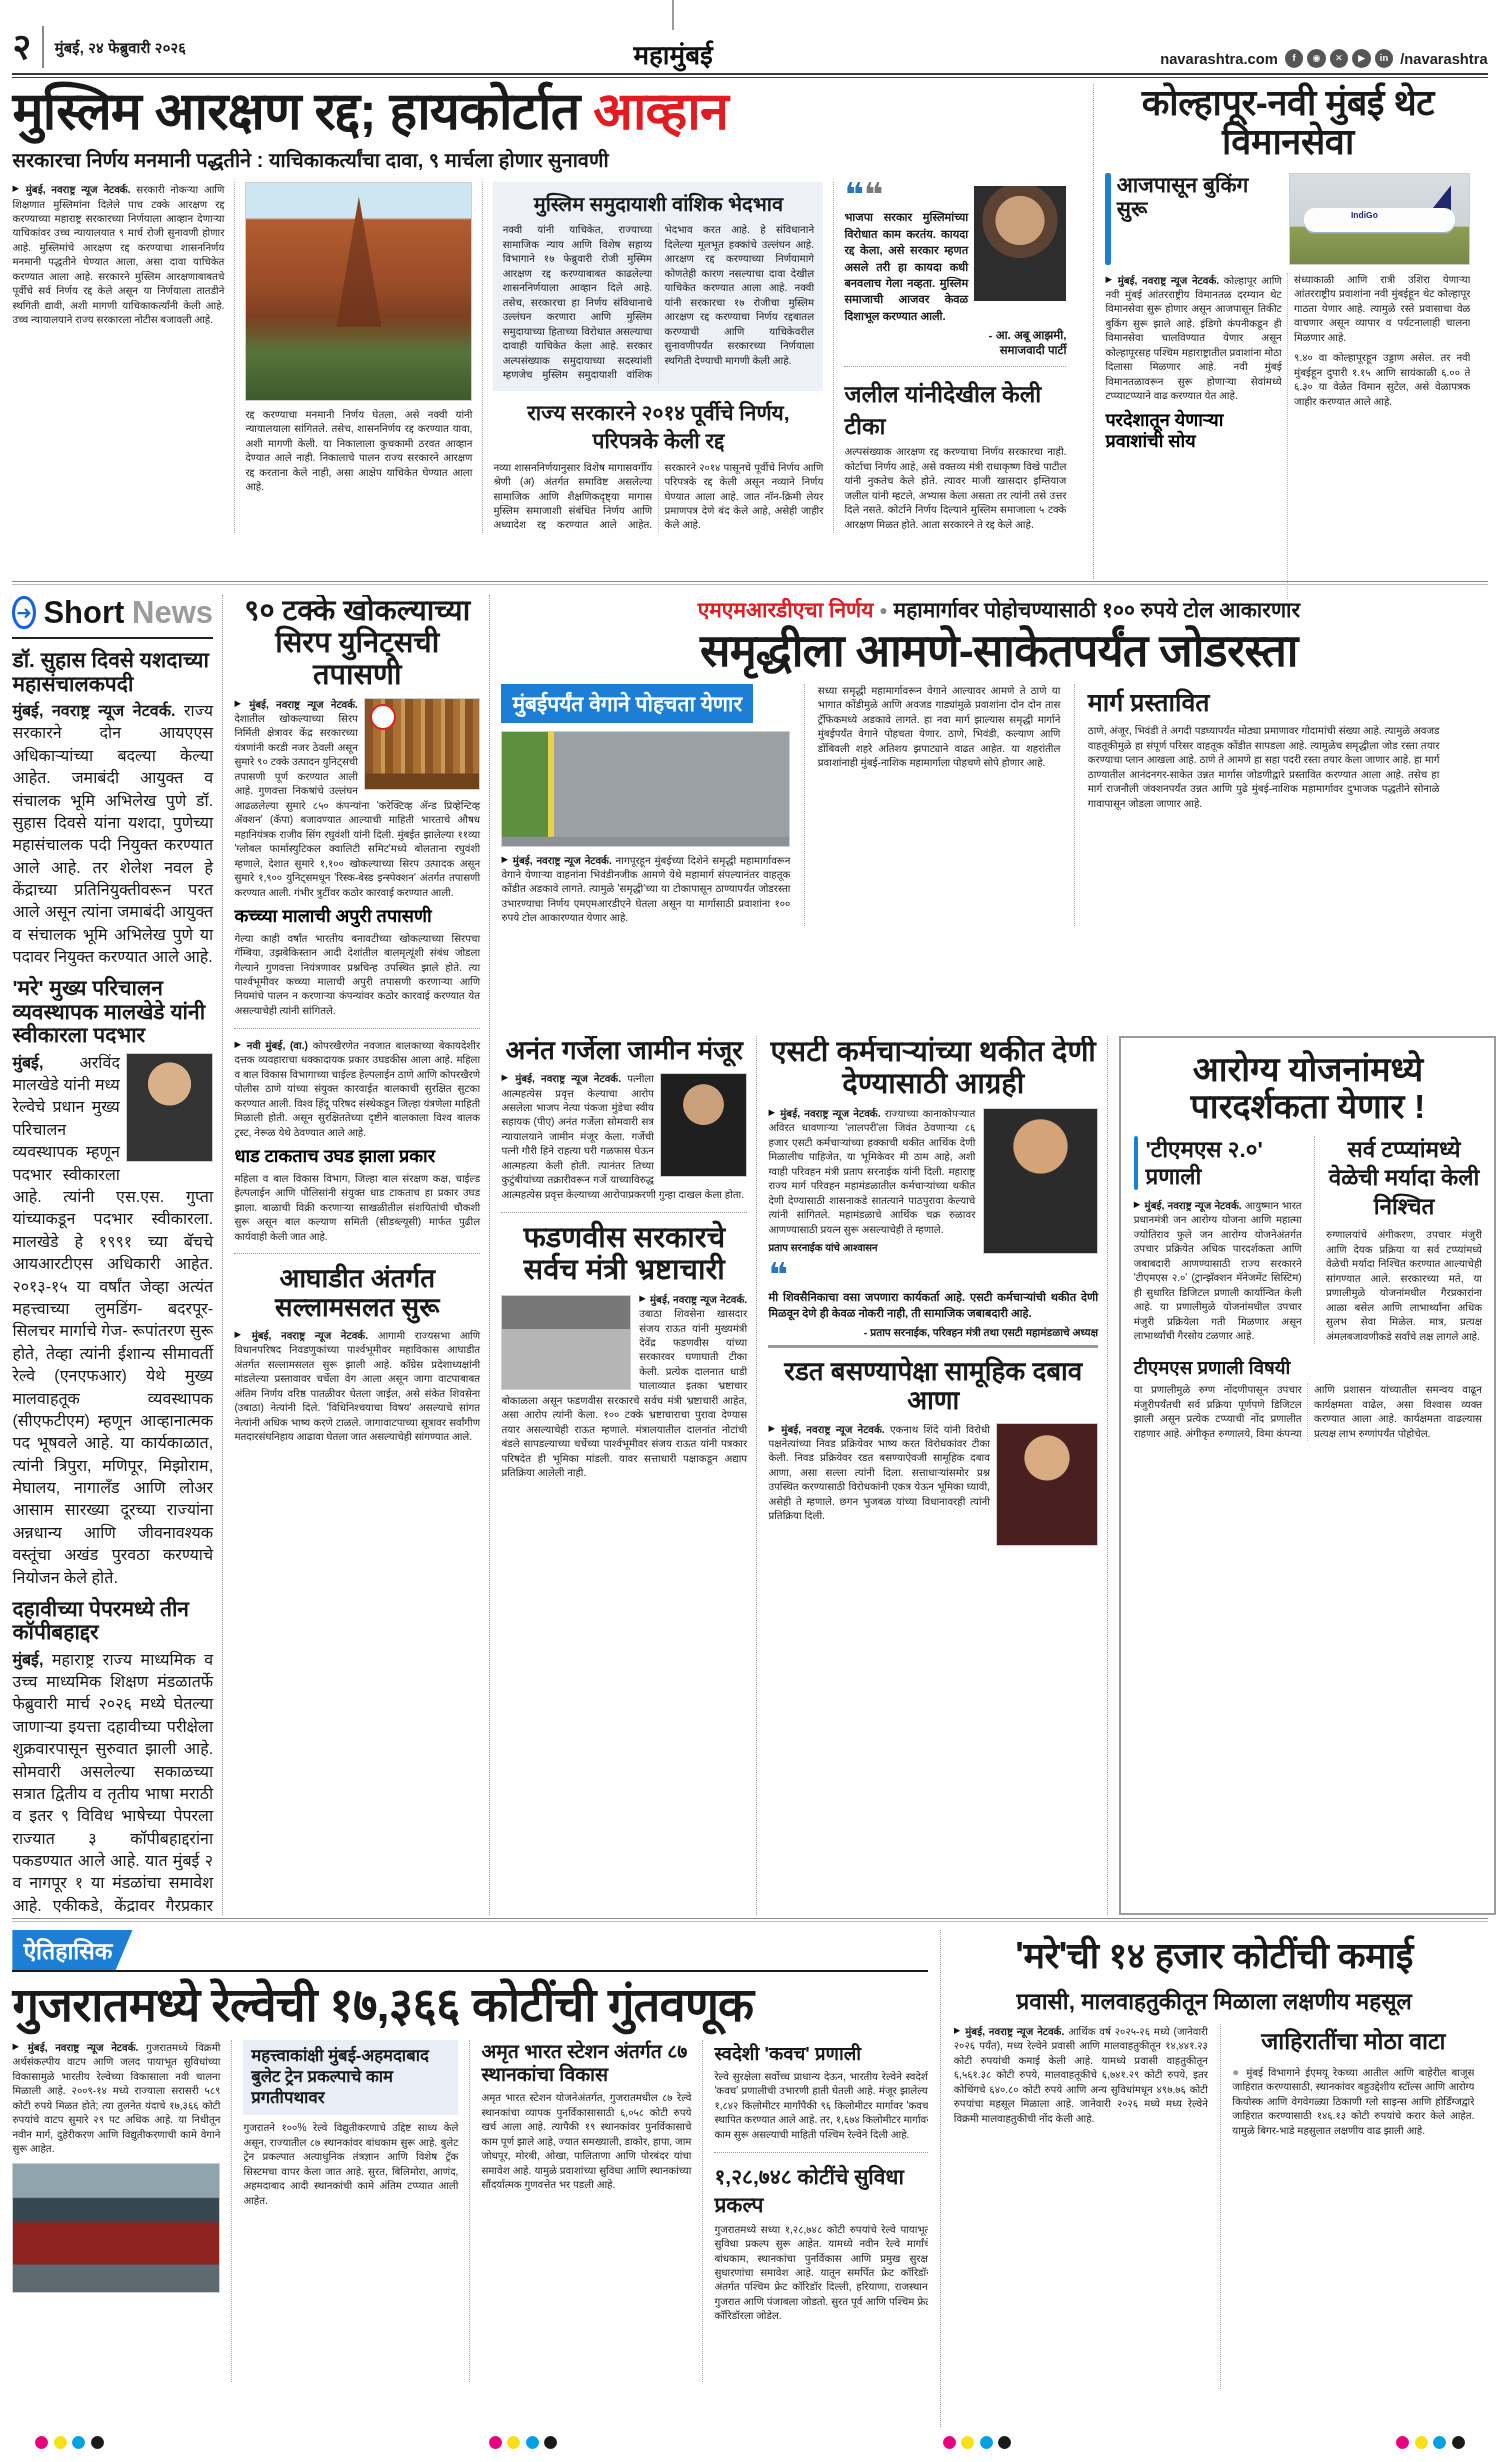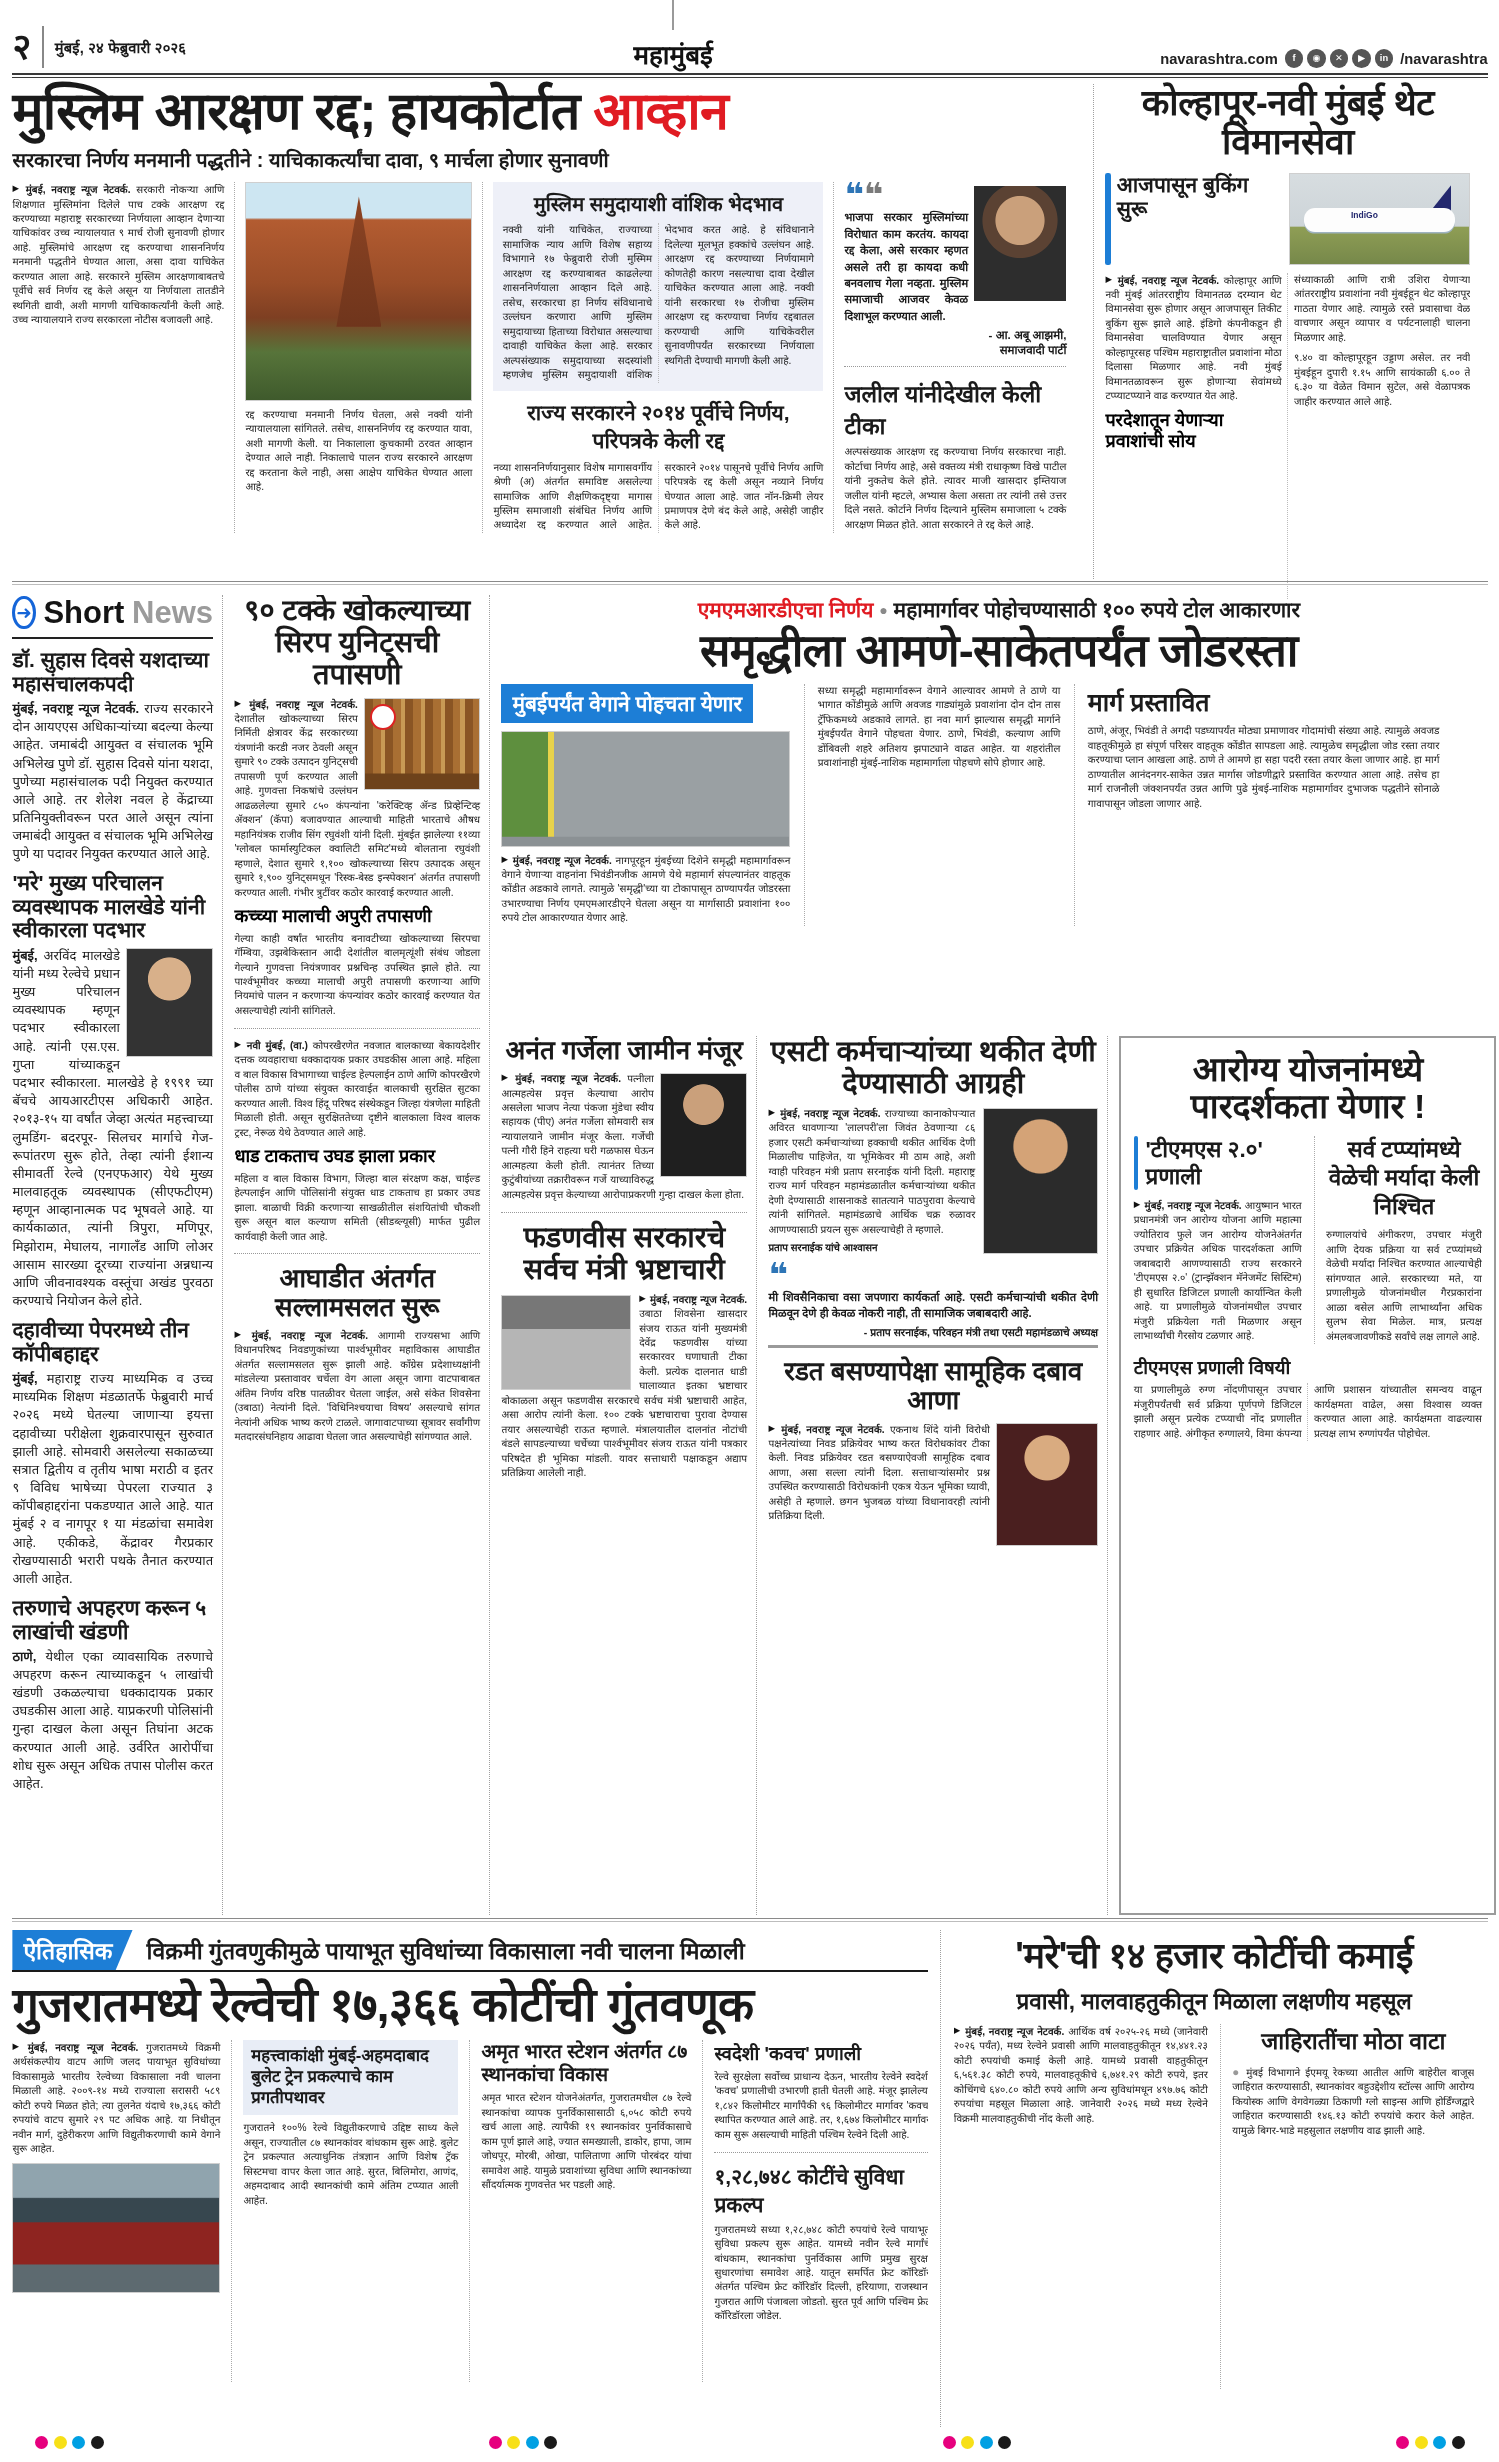--- a/index.html
+++ b/index.html
@@ -85,21 +85,21 @@
   .c3-col { grid-column:3; grid-row:2; padding-right:9.3px; border-right:0.8px dotted #9f9f9f; overflow:hidden; }
   .c4-col { grid-column:4; grid-row:2; padding-right:9.3px; border-right:0.8px dotted #9f9f9f; overflow:hidden; }
   .arogya { grid-column:5; grid-row:2; overflow:hidden; }
 
   .sn-head { display:flex; align-items:center; gap:7.8px; border-bottom:2.3px solid #222; padding-bottom:6.2px; margin-bottom:9.3px; }
   .sn-arrow { width:33px; height:33px; border-radius:50%; border:3.1px solid #1565d8; color:#1565d8; font-size:18.6px; font-weight:900;
               display:flex; align-items:center; justify-content:center; }
   .sn-t1 { font-size:31px; font-weight:800; color:#141414; }
   .sn-t2 { font-size:31px; font-weight:800; color:#9b9b9b; }
   .sn-item-hd { font-size:21px; font-weight:800; line-height:1.12; margin:7.8px 0 4.7px; }
-  .sn-body { font-size:13px; line-height:1.4; text-align:justify; }
+  .sn-body { font-size:16px; line-height:1.4; text-align:justify; }
   .ph-malkhede { float:right; width:87px; height:109px; margin:1.6px 0 4.7px 6.2px;
      background:radial-gradient(circle at 50% 28%, #d8b08a 0 24%, #333 25% 100%); }
 
   .art-hd-38 { font-size:29px; font-weight:800; line-height:1.1; text-align:center; margin-bottom:6.2px; }
   .art-hd-34 { font-size:26px; font-weight:800; line-height:1.12; text-align:center; margin-bottom:6.2px; }
   .ph-shelf { float:right; width:116px; height:92px; margin:1.6px 0 3.1px 6.2px;
      background:repeating-linear-gradient(90deg,#8a5524 0 7.8px,#a96f33 7.8px 15.5px,#c89a55 15.5px 20px);
      box-shadow:inset 0 -15.5px 0 #6e421b; }
   .ph-noSmoke { position:absolute; left:4.7px; top:4.7px; width:26px; height:26px; border-radius:50%; background:#fff; border:2.3px solid #d22; }
 
@@ -419,21 +419,20 @@
       </article>
     </aside>
   </section>
   <div class="thin-rule"></div>
 
   <section class="bottom-band">
 
     <article class="guj">
       <div class="strip-row">
         <span class="hist-box">ऐतिहासिक</span>
-        <span class="strip-txt">विक्रमी गुंतवणुकीमुळे पायाभूत सुविधांच्या विकासाला नवी चालना मिळाली</span>
       </div>
       <h2 class="guj-hl">गुजरातमध्ये रेल्वेची १७,३६६ कोटींची गुंतवणूक</h2>
       <div class="guj-grid">
         <div>
           <p class="body-txt">
             <span class="bullet">▶</span><span class="byline">मुंबई, नवराष्ट्र न्यूज नेटवर्क.</span>
             <span>गुजरातमध्ये विक्रमी अर्थसंकल्पीय वाटप आणि जलद पायाभूत सुविधांच्या विकासामुळे भारतीय रेल्वेच्या विकासाला नवी चालना मिळाली आहे. २००९-१४ मध्ये राज्याला सरासरी ५८९ कोटी रुपये मिळत होते; त्या तुलनेत यंदाचे १७,३६६ कोटी रुपयांचे वाटप सुमारे २९ पट अधिक आहे. या निधीतून नवीन मार्ग, दुहेरीकरण आणि विद्युतीकरणाची कामे वेगाने सुरू आहेत.</span>
           </p>
           <div class="ph ph-train"></div>
         </div>

